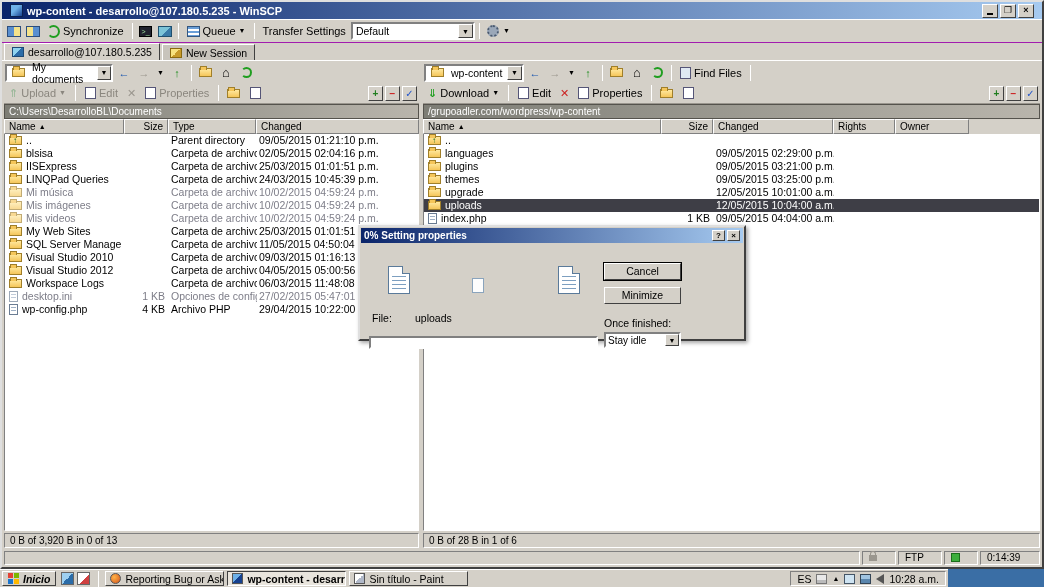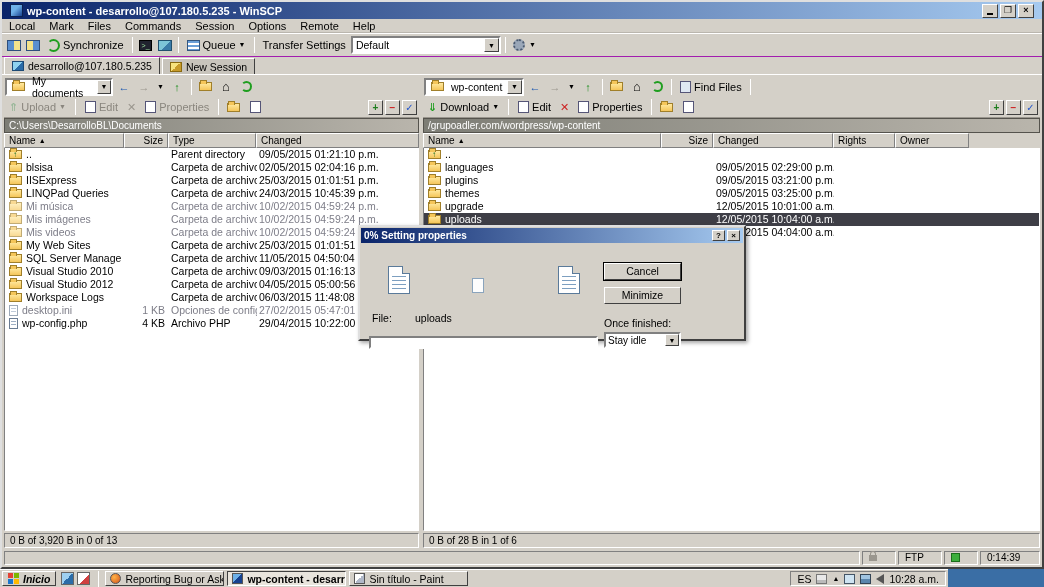--- a/index.html
+++ b/index.html
@@ -168,30 +168,20 @@
     <div class="titlebar">
       <span class="app-icon"></span>
       <span>wp-content - desarrollo@107.180.5.235 - WinSCP</span>
       <span class="win-btns">
         <button class="winbtn"><span class="glyph-min"></span></button>
         <button class="winbtn">❐</button>
         <button class="winbtn">×</button>
       </span>
     </div>
 
-    <div class="menubar" id="menubar">
-        <span class="menuitem">Local</span>
-        <span class="menuitem">Mark</span>
-        <span class="menuitem">Files</span>
-        <span class="menuitem">Commands</span>
-        <span class="menuitem">Session</span>
-        <span class="menuitem">Options</span>
-        <span class="menuitem">Remote</span>
-        <span class="menuitem">Help</span>
-      </div>
 
     <div class="toolbar">
       <span class="ticon">
           <span class="panels-ic"></span>
         </span>
       <span class="ticon">
           <span class="panels-ic" style="transform:scaleX(-1)"></span>
         </span>
       <span class="tbarbtn">
         <span class="sync-ic"></span>
@@ -205,21 +195,21 @@
           <span class="monitors-ic"></span>
         </span>
       <span class="tsep"></span>
       <span class="tbarbtn">
         <span class="queue-ic"></span>
         <span>Queue</span>
         <span class="ddarrow">▼</span>
       </span>
       <span class="tsep"></span>
       <span class="tlabel">Transfer Settings</span>
-      <span class="combo" style="width:150px">
+      <span class="combo" style="width:124px">
         <span>Default</span>
         <span class="dd">▼</span>
       </span>
       <span class="tsep"></span>
       <span class="ticon">
           <span class="gear-ic"></span>
         </span>
       <span class="ddarrow">▼</span>
     </div>
 

